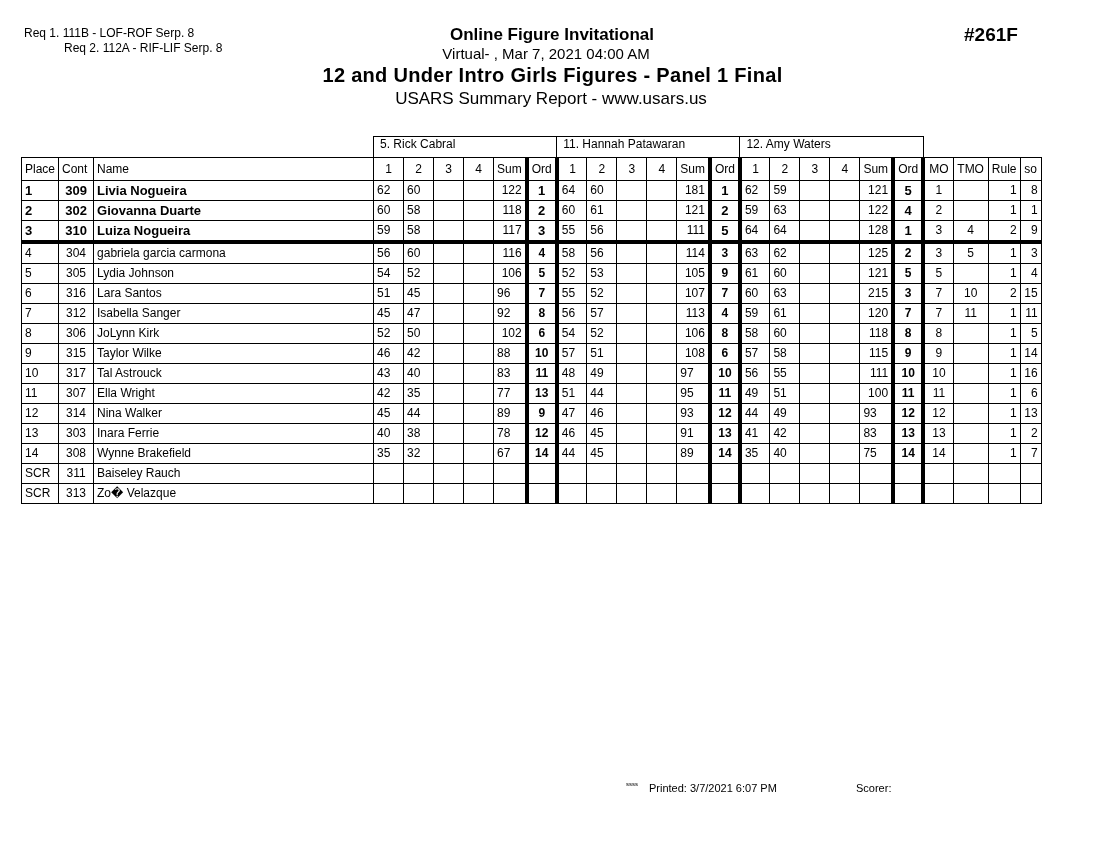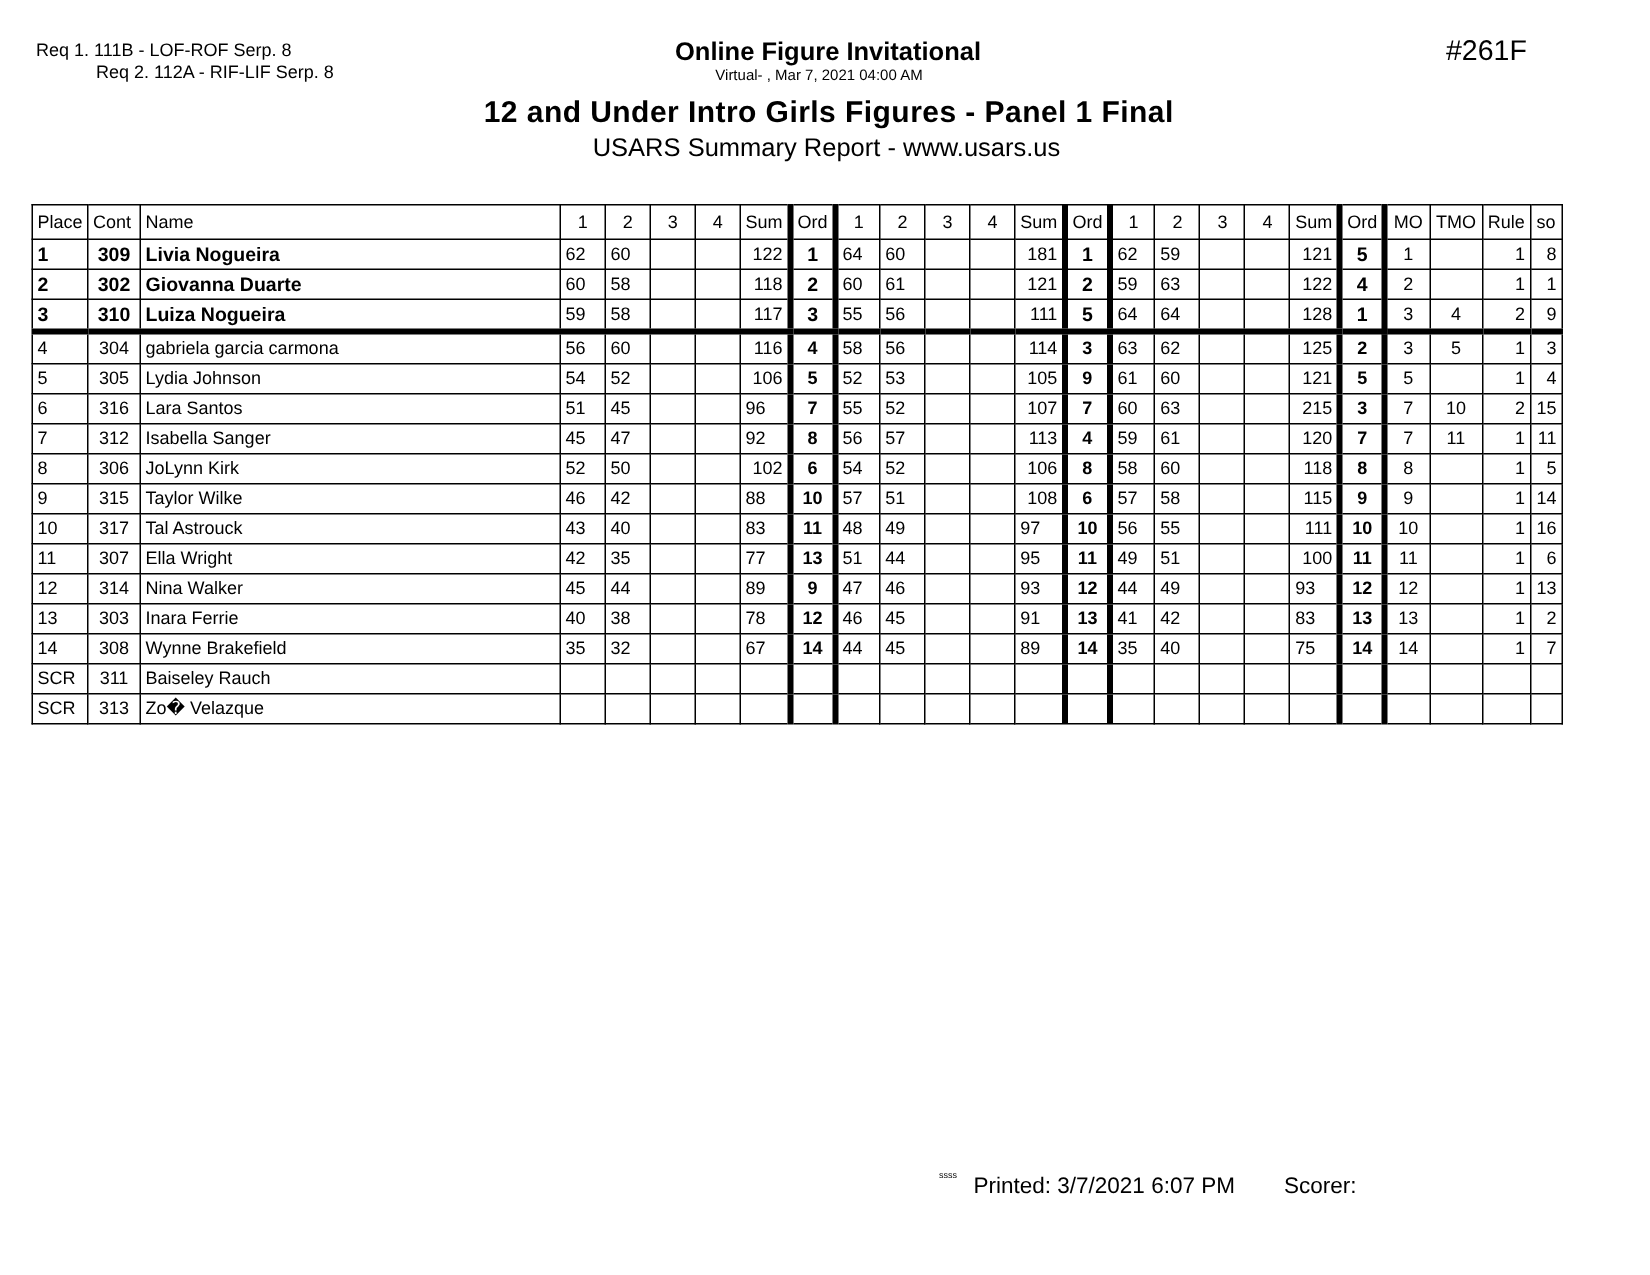--- a/index.html
+++ b/index.html
@@ -2,41 +2,41 @@
 <html><head>
   <meta charset="utf-8">
   <style>
     html, body { margin: 0; padding: 0; background: #ffffff; }
     body { width: 1100px; height: 850px; position: relative; overflow: hidden;
            font-family: "Liberation Sans", "DejaVu Sans", sans-serif; color: #000; }
     .req { position: absolute; left: 24px; font-size: 12px; line-height: 14px; }
     .req1 { top: 26px; } .req2 { top: 41px; margin-left: 40px; }
     .center { position: absolute; left: 0; width: 1100px; text-align: center; }
     .title { top: 25px; font-size: 17px; font-weight: bold; left: 0; width: 1104px; }
-    .venue { top: 45px; font-size: 10px; left: 0; width: 1092px; }
+    .venue { top: 45px; font-size: 15px; left: 0; width: 1092px; }
     .event { top: 64px; font-size: 20px; font-weight: bold; letter-spacing: 0.3px; left: 0; width: 1105px; }
     .subtitle { top: 89px; font-size: 17px; left: 0; width: 1102px; }
-    .evnum { position: absolute; left: 964px; top: 24px; font-size: 19px; font-weight: normal; }
+    .evnum { position: absolute; left: 964px; top: 24px; font-size: 19px; font-weight: bold; }
 
     table.scores { position: absolute; left: 21px; top: 136px; border-collapse: collapse;
                    font-size: 12px; table-layout: fixed; }
     table.scores td { border: 1px solid #000; padding: 0 3px; height: 19px; line-height: 19px;
                       white-space: nowrap; overflow: hidden; }
     table.scores tr.judge-row td { border: none; height: 20px; line-height: 14px; vertical-align: top; }
     table.scores tr.judge-row td.judge { border: 1px solid #000; border-bottom: none; padding-left: 6px; }
     table.scores tr.head td { height: 20px; line-height: 22px; }
     .c { text-align: center; }
     .r { text-align: right; }
     .b { font-weight: bold; }
     .thickL { border-left: 4px solid #000 !important; }
     .thickR { border-right: 4px solid #000 !important; }
     tr.podium-last td { border-bottom: 4px solid #000; }
     tr.medal td { font-weight: bold; font-size: 13px; }
     tr.medal td.nb { font-weight: normal; font-size: 12px; }
-    .footer { position: absolute; top: 782px; font-size: 15px; }
+    .footer { position: absolute; top: 782px; font-size: 11px; }
     .mark { left: 626px; top: 781px; font-size: 6px; }
     .printed { left: 649px; }
     .scorer { left: 856px; }
   </style>
 </head>
 <body>
 
 <div class="req req1">Req  1.  111B - LOF-ROF Serp. 8</div>
 <div class="req req2">Req  2.  112A - RIF-LIF Serp. 8</div>
 <div class="center title">Online Figure Invitational</div>
@@ -67,20 +67,27 @@
       <col style="width:30px">
       <col style="width:30px">
       <col style="width:30px">
       <col style="width:30px">
     <col style="width:30px">
       <col style="width:35px">
       <col style="width:32px">
       <col style="width:21px">
   </colgroup>
   <tbody id="tbody">
+    <tr class="judge-row">
+      <td colspan="3"></td>
+      <td colspan="6" class="judge">5.  Rick Cabral</td>
+      <td colspan="6" class="judge">11.  Hannah Patawaran</td>
+      <td colspan="6" class="judge">12.  Amy Waters</td>
+      <td colspan="4"></td>
+    </tr>
     <tr class="head" id="headrow">
         <td>Place</td>
         <td>Cont</td>
         <td>Name</td>
         <td class="c">1</td>
         <td class="c">2</td>
         <td class="c">3</td>
         <td class="c">4</td>
         <td class="c">Sum</td>
         <td class="c thickL">Ord</td>

